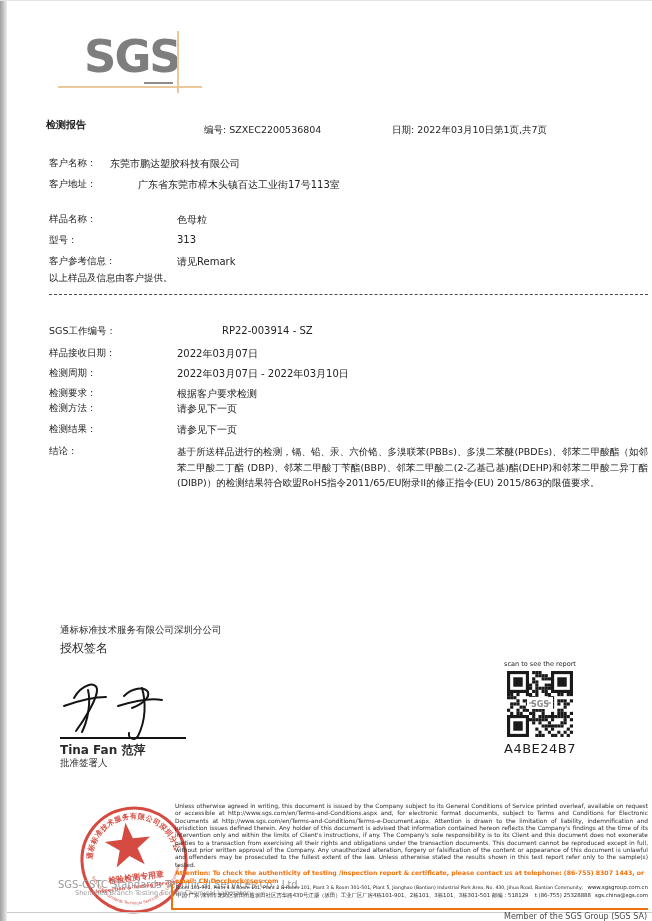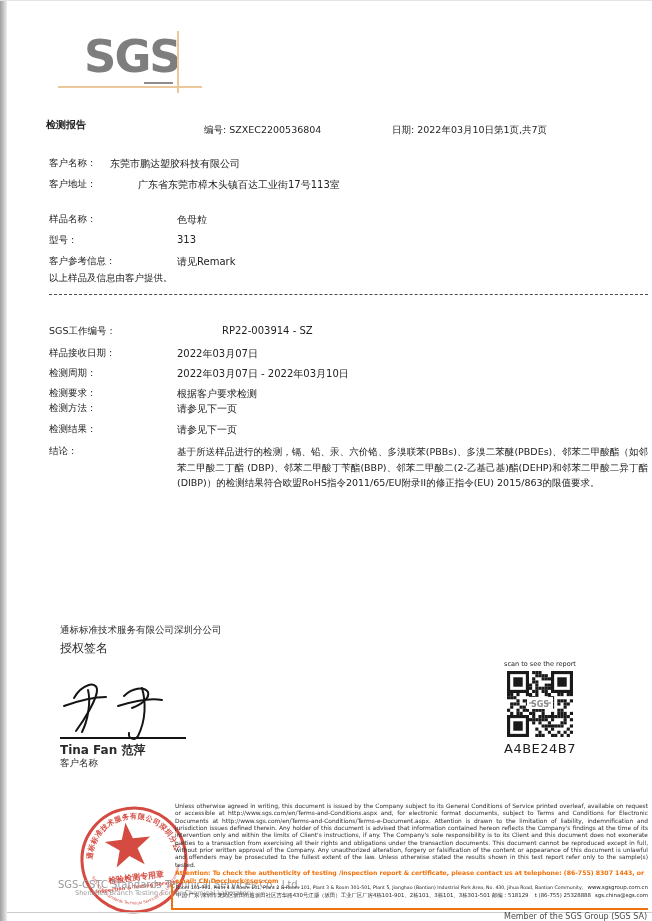--- a/index.html
+++ b/index.html
@@ -110,21 +110,21 @@
       <path d="M16,22 C24,8 38,5 39,13 C40,22 26,44 18,55"></path>
       <path d="M6,30 C20,25 36,21 48,21"></path>
       <path d="M30,14 C33,26 30,44 24,56"></path>
       <path d="M66,20 C74,12 86,10 90,16 C92,22 84,28 74,32"></path>
       <path d="M60,30 C76,25 94,22 104,24"></path>
       <path d="M84,12 C88,26 88,44 80,60 C77,65 70,63 71,57"></path>
     </g>
   </svg>
   <div class="abs sig-line"></div>
   <div class="abs sig-name">Tina Fan 范萍</div>
-  <div class="abs sig-title">客户名称</div>
+  <div class="abs sig-title">批准签署人</div>
 
   <div class="abs qr-hint">scan to see the report</div>
   <svg class="abs" style="left:507px;top:670px;" width="66" height="68" viewBox="0 0 66 68">
     <rect x="0" y="0" width="66" height="68" fill="#ffffff"></rect>
     <g id="qr-modules" fill="#1a1a1a">
         <rect x="25.14" y="1.00" width="3.14" height="3.14"></rect>
         <rect x="28.29" y="1.00" width="3.14" height="3.14"></rect>
         <rect x="31.43" y="1.00" width="3.14" height="3.14"></rect>
         <rect x="28.29" y="4.14" width="3.14" height="3.14"></rect>
         <rect x="31.43" y="4.14" width="3.14" height="3.14"></rect>

